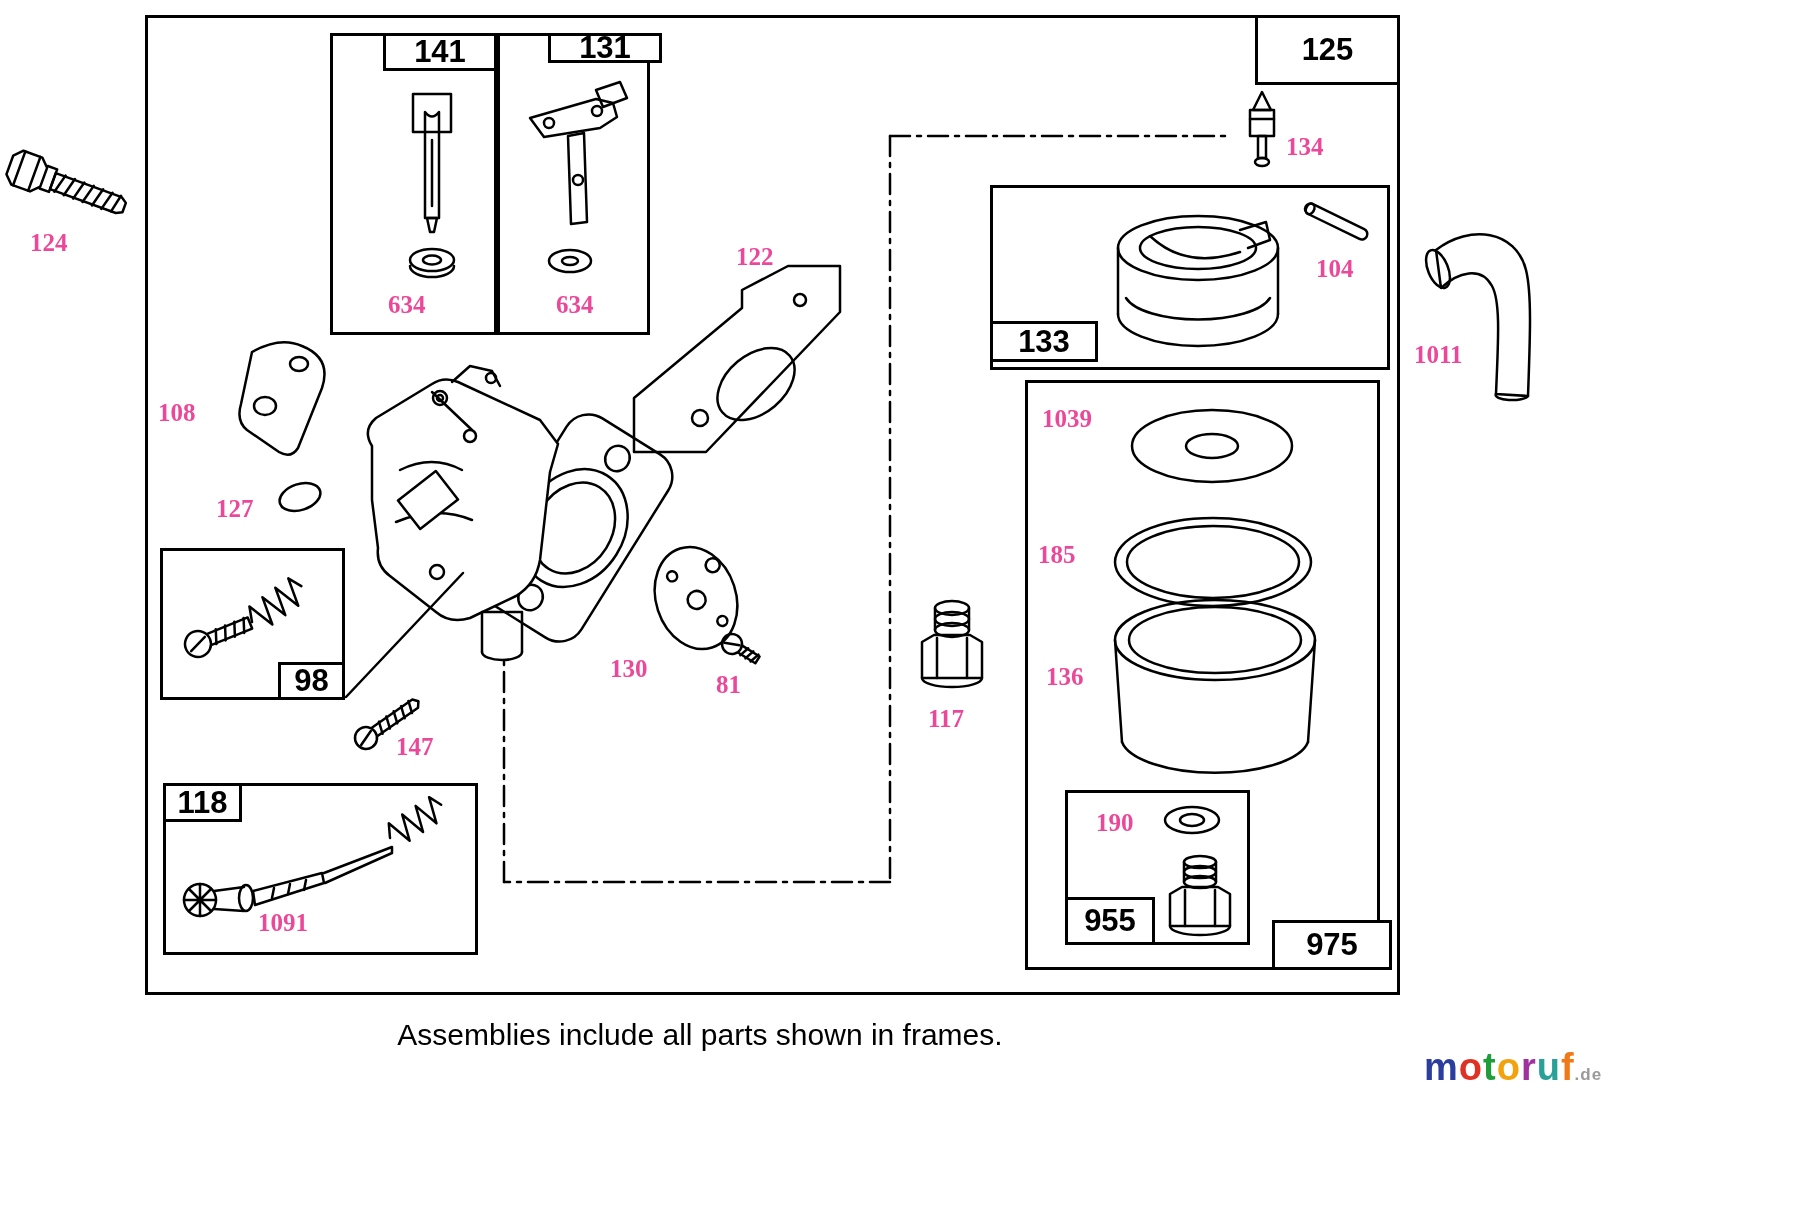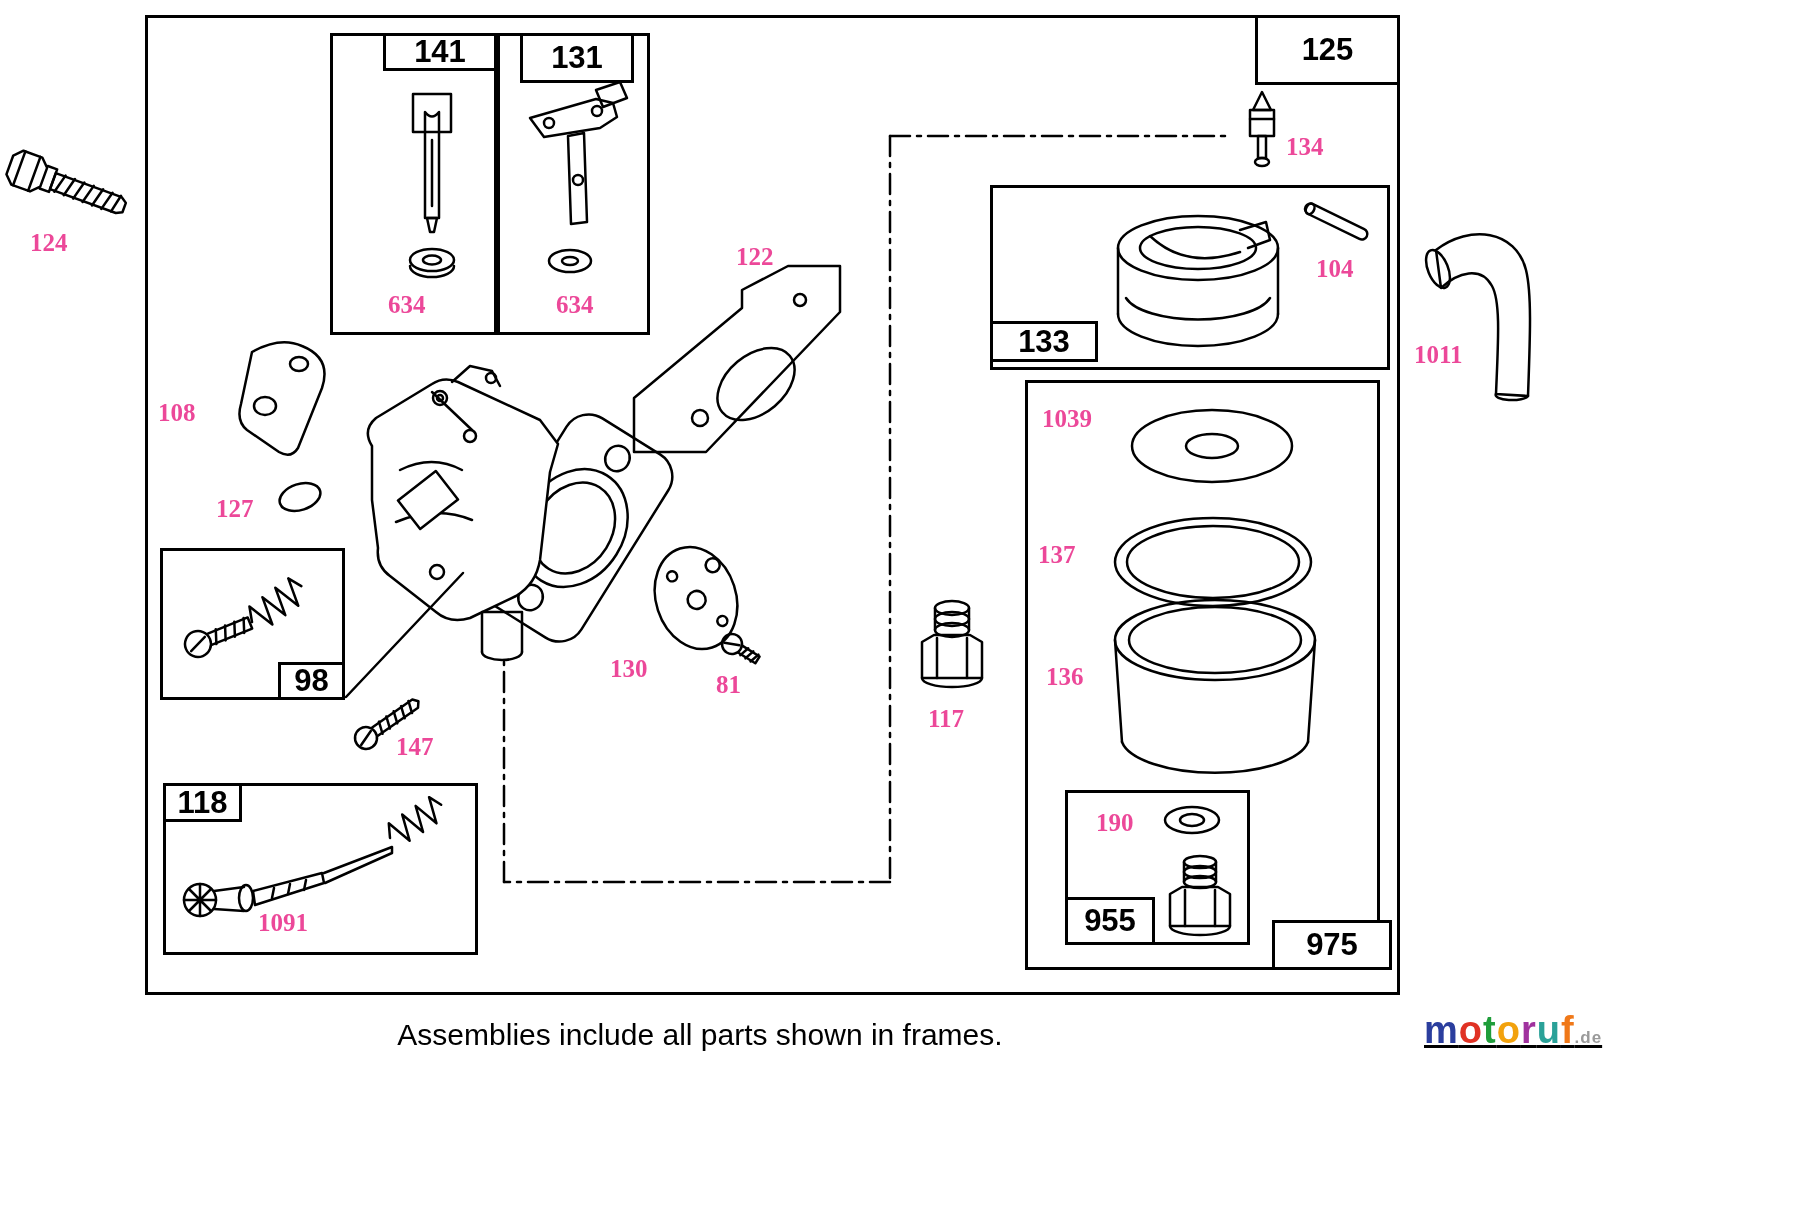--- a/index.html
+++ b/index.html
@@ -19,22 +19,22 @@
   .boxlabel {
     position:absolute; border:3px solid #000; background:#fff;
     display:flex; align-items:center; justify-content:center;
     font-weight:bold; font-size:31px; color:#000;
   }
   .caption {
     position:absolute; left:300px; top:1018px; width:800px;
     text-align:center; font-weight:normal; font-size:30px;
   }
   .logo {
-    position:absolute; left:1424px; top:1009px;
-    font-weight:bold; font-size:38px; letter-spacing:1px; white-space:nowrap;text-decoration:underline;
+    position:absolute; left:1424px; top:1046px;
+    font-weight:bold; font-size:38px; letter-spacing:1px; white-space:nowrap;
   }
   .logo .suffix { font-size:17px; color:#9a9a9a; font-weight:bold; }
 </style>
 </head>
 <body>
 
 <div class="stage">
 
   <svg width="1800" height="1216" viewBox="0 0 1800 1216" xmlns="http://www.w3.org/2000/svg">
     <g stroke="#000" stroke-width="2.5" fill="none" stroke-linecap="round" stroke-linejoin="round">
@@ -241,21 +241,21 @@
   <div class="frame" style="left:330px;top:33px;width:167px;height:302px"></div>
   <div class="frame" style="left:497px;top:33px;width:153px;height:302px"></div>
   <div class="frame" style="left:160px;top:548px;width:185px;height:152px"></div>
   <div class="frame" style="left:163px;top:783px;width:315px;height:172px"></div>
   <div class="frame" style="left:990px;top:185px;width:400px;height:185px"></div>
   <div class="frame" style="left:1025px;top:380px;width:355px;height:590px"></div>
   <div class="frame" style="left:1065px;top:790px;width:185px;height:155px"></div>
 
   <div class="boxlabel" style="left:1255px;top:15px;width:145px;height:70px">125</div>
   <div class="boxlabel" style="left:383px;top:33px;width:114px;height:38px">141</div>
-  <div class="boxlabel" style="left:520px;top:33px;width:114px;height:50px">131</div>
+  <div class="boxlabel" style="left:548px;top:33px;width:114px;height:30px">131</div>
   <div class="boxlabel" style="left:278px;top:662px;width:67px;height:38px">98</div>
   <div class="boxlabel" style="left:163px;top:783px;width:79px;height:39px">118</div>
   <div class="boxlabel" style="left:990px;top:321px;width:108px;height:41px">133</div>
   <div class="boxlabel" style="left:1065px;top:897px;width:90px;height:48px">955</div>
   <div class="boxlabel" style="left:1272px;top:920px;width:120px;height:50px">975</div>
 
   <div class="plabel" style="left:30px;top:226px">124</div>
   <div class="plabel" style="left:388px;top:288px">634</div>
   <div class="plabel" style="left:556px;top:288px">634</div>
   <div class="plabel" style="left:736px;top:240px">122</div>
@@ -263,21 +263,21 @@
   <div class="plabel" style="left:216px;top:492px">127</div>
   <div class="plabel" style="left:610px;top:652px">130</div>
   <div class="plabel" style="left:716px;top:668px">81</div>
   <div class="plabel" style="left:396px;top:730px">147</div>
   <div class="plabel" style="left:258px;top:906px">1091</div>
   <div class="plabel" style="left:1286px;top:130px">134</div>
   <div class="plabel" style="left:1316px;top:252px">104</div>
   <div class="plabel" style="left:1414px;top:338px">1011</div>
   <div class="plabel" style="left:928px;top:702px">117</div>
   <div class="plabel" style="left:1042px;top:402px">1039</div>
-  <div class="plabel" style="left:1038px;top:538px">137</div>
+  <div class="plabel" style="left:1038px;top:538px">185</div>
   <div class="plabel" style="left:1046px;top:660px">136</div>
   <div class="plabel" style="left:1096px;top:806px">190</div>
 
   <div class="caption">Assemblies include all parts shown in frames.</div>
 
   <div class="logo">
     <span class="logo-letters"><span style="color: rgb(43, 62, 158);">m</span><span style="color: rgb(224, 50, 36);">o</span><span style="color: rgb(31, 157, 58);">t</span><span style="color: rgb(242, 162, 13);">o</span><span style="color: rgb(160, 50, 158);">r</span><span style="color: rgb(42, 161, 152);">u</span><span style="color: rgb(240, 120, 24);">f</span></span><span class="suffix">.de</span>
   </div>
 
 </div>

